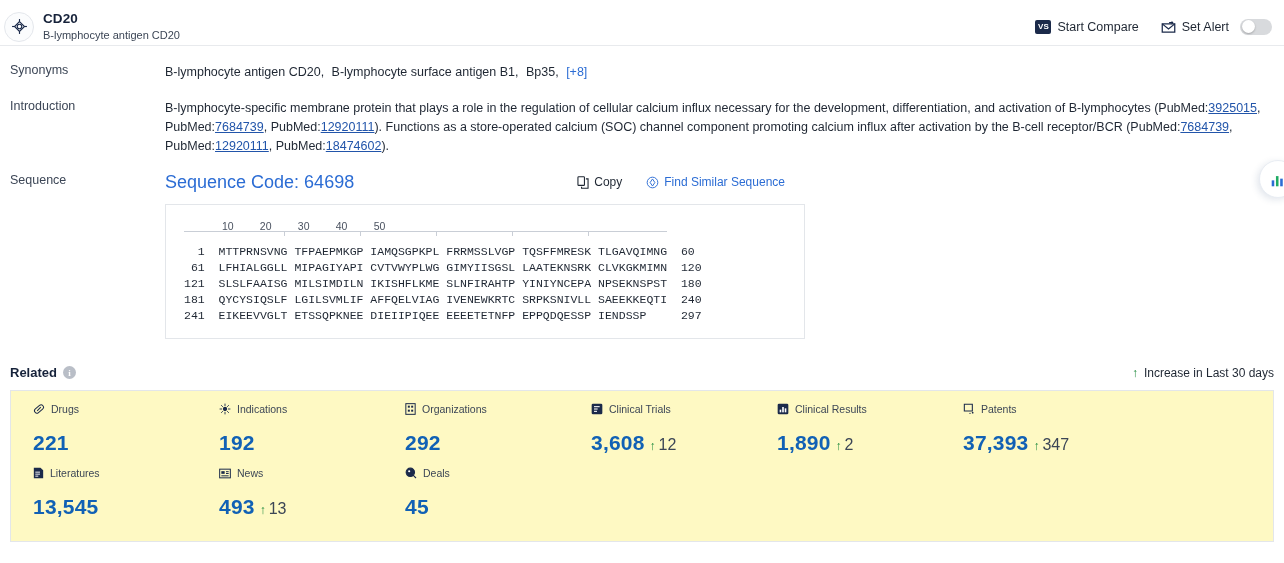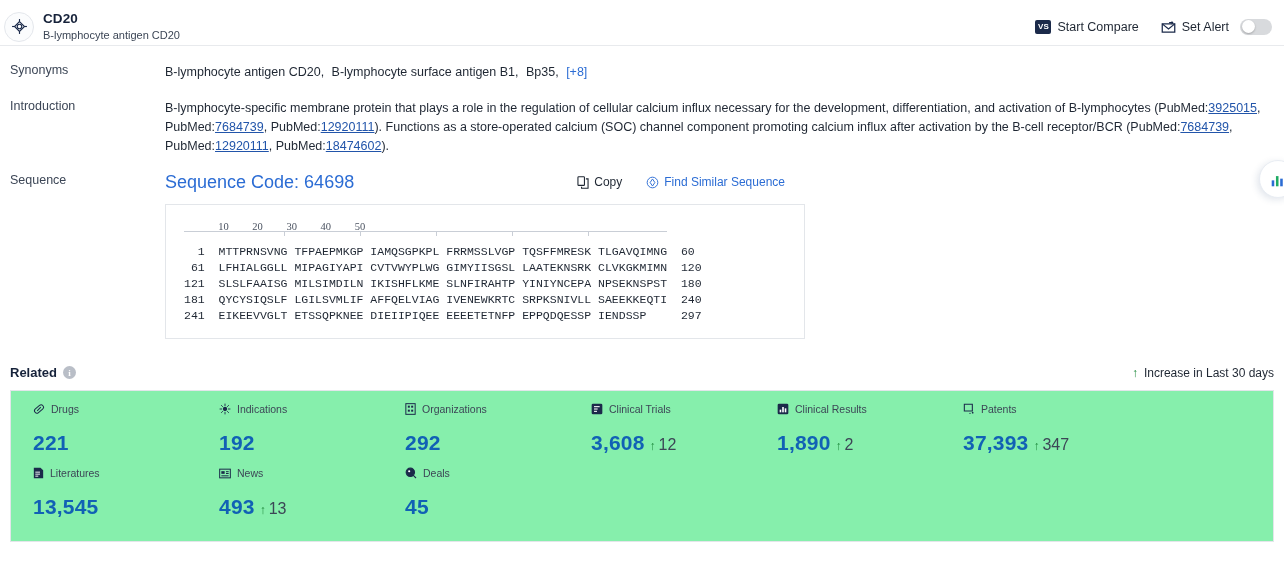--- a/index.html
+++ b/index.html
@@ -82,21 +82,21 @@
     padding: 12px 18px 14px 18px;
   }
   .seq-mono {
     font-family: "Liberation Mono", monospace;
     font-size: 11.5px;
     color: #1f2733;
     line-height: 16px;
     white-space: pre;
   }
   .seq-ruler-nums {
-    font-family: Liberation Serif, serif;
+    font-family: Liberation Sans, sans-serif;
     font-size: 10.5px;
     color: #4a5260;
     white-space: pre;
     margin-left: 0;
     height: 14px;
   }
   .seq-ruler-line {
     position: relative;
     height: 7px;
     margin: 0 0 6px 0;
@@ -120,21 +120,21 @@
     margin-left: 6px; cursor: pointer;
     font-family: "Liberation Serif", serif;
   }
   .related-spacer { flex: 1 1 auto; }
   .legend { display: flex; align-items: center; gap: 6px; font-size: 12px; color: #1f2733; }
   .arrow-up { color: #1e8a3c; font-size: 12px; line-height: 1; }
 
   .related-card {
     margin-top: 10px;
     border: 1px solid #e3e6ea;
-    background: #86efac;
+    background: #fef9c3;
     padding: 12px 0 10px 0;
   }
   .metric-grid { display: flex; flex-wrap: wrap; }
   .metric {
     width: 186px;
     padding-left: 22px;
     margin-bottom: 12px;
   }
   .metric-head { display: flex; align-items: center; gap: 6px; }
   .metric-label { font-size: 10.5px; color: #3c4656; }

